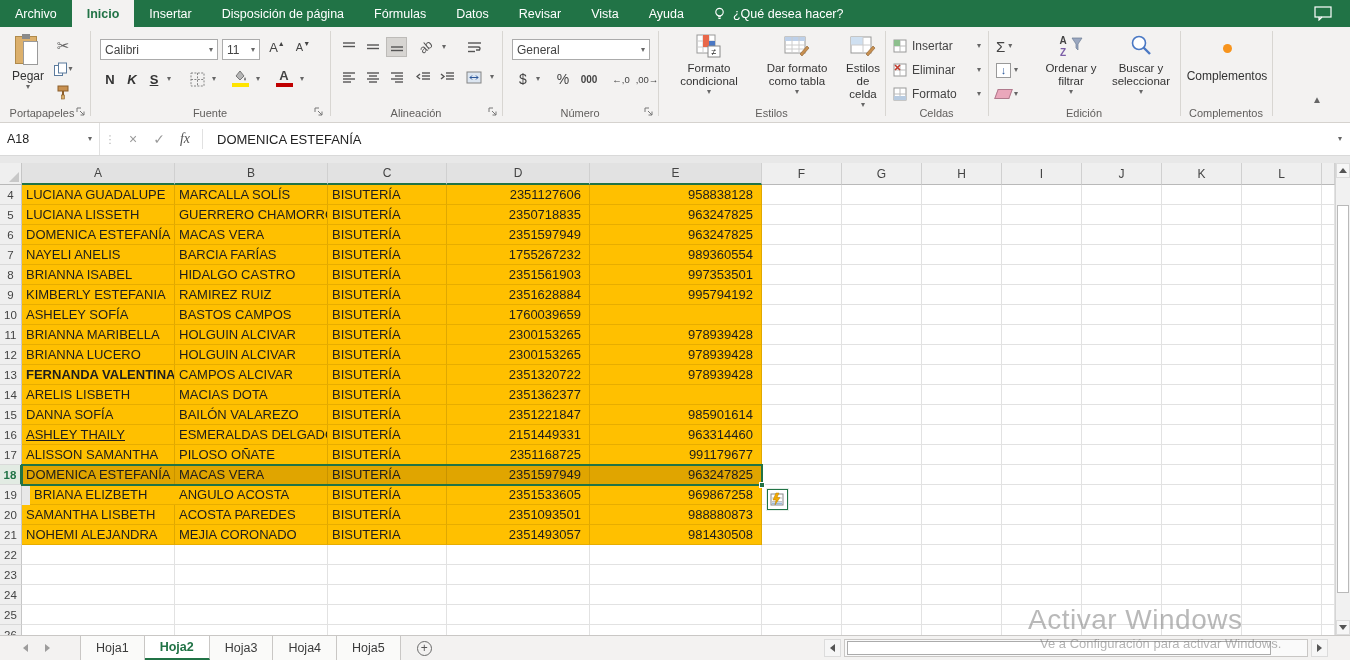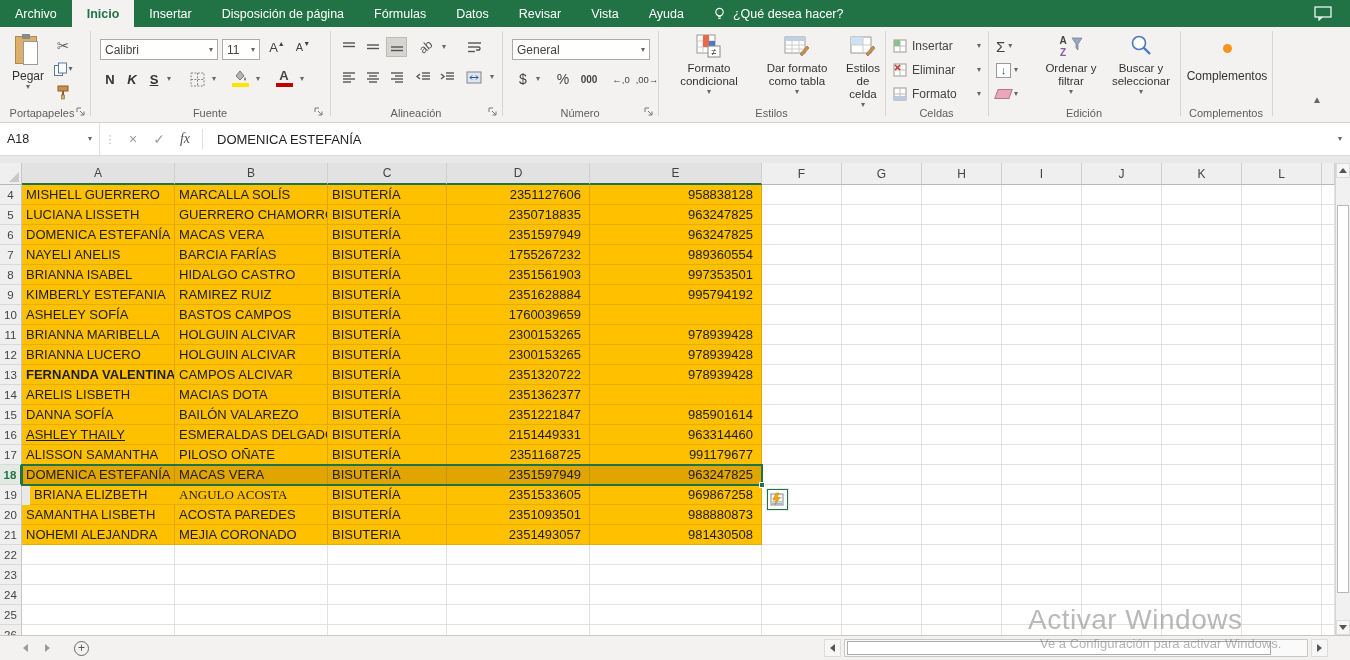--- a/index.html
+++ b/index.html
@@ -461,21 +461,21 @@
     <div class="colhead sel" style="left: 590px; width: 172px;">E</div>
     <div class="colhead" style="left: 762px; width: 80px;">F</div>
     <div class="colhead" style="left: 842px; width: 80px;">G</div>
     <div class="colhead" style="left: 922px; width: 80px;">H</div>
     <div class="colhead" style="left: 1002px; width: 80px;">I</div>
     <div class="colhead" style="left: 1082px; width: 80px;">J</div>
     <div class="colhead" style="left: 1162px; width: 80px;">K</div>
     <div class="colhead" style="left: 1242px; width: 80px;">L</div>
     <div class="colhead" style="left: 1322px; width: 13px;"></div>
     <div class="rowhead" style="top: 29px; height: 20px;">4</div>
-    <div class="cell orange txt" style="left: 22px; top: 29px; width: 153px; height: 20px;">MISHELL GUERRERO</div>
+    <div class="cell orange txt" style="left: 22px; top: 29px; width: 153px; height: 20px;">LUCIANA GUADALUPE</div>
     <div class="cell orange txt" style="left: 175px; top: 29px; width: 153px; height: 20px;">MARCALLA SOLÍS</div>
     <div class="cell orange txt" style="left: 328px; top: 29px; width: 119px; height: 20px;">BISUTERÍA</div>
     <div class="cell orange num" style="left: 447px; top: 29px; width: 143px; height: 20px;">2351127606</div>
     <div class="cell orange num" style="left: 590px; top: 29px; width: 172px; height: 20px;">958838128</div>
     <div class="cell txt" style="left: 762px; top: 29px; width: 80px; height: 20px;"></div>
     <div class="cell txt" style="left: 842px; top: 29px; width: 80px; height: 20px;"></div>
     <div class="cell txt" style="left: 922px; top: 29px; width: 80px; height: 20px;"></div>
     <div class="cell txt" style="left: 1002px; top: 29px; width: 80px; height: 20px;"></div>
     <div class="cell txt" style="left: 1082px; top: 29px; width: 80px; height: 20px;"></div>
     <div class="cell txt" style="left: 1162px; top: 29px; width: 80px; height: 20px;"></div>
@@ -672,21 +672,21 @@
     <div class="cell txt" style="left: 762px; top: 309px; width: 80px; height: 20px;"></div>
     <div class="cell txt" style="left: 842px; top: 309px; width: 80px; height: 20px;"></div>
     <div class="cell txt" style="left: 922px; top: 309px; width: 80px; height: 20px;"></div>
     <div class="cell txt" style="left: 1002px; top: 309px; width: 80px; height: 20px;"></div>
     <div class="cell txt" style="left: 1082px; top: 309px; width: 80px; height: 20px;"></div>
     <div class="cell txt" style="left: 1162px; top: 309px; width: 80px; height: 20px;"></div>
     <div class="cell txt" style="left: 1242px; top: 309px; width: 80px; height: 20px;"></div>
     <div class="cell txt" style="left: 1322px; top: 309px; width: 13px; height: 20px;"></div>
     <div class="rowhead" style="top: 329px; height: 20px;">19</div>
     <div class="cell orange txt" style="left: 22px; top: 329px; width: 153px; height: 20px; margin-left: 8px;">BRIANA ELIZBETH</div>
-    <div class="cell orange txt" style="left: 175px; top: 329px; width: 153px; height: 20px; font-family: Liberation Serif, serif;">ANGULO ACOSTA</div>
+    <div class="cell orange txt" style="left: 175px; top: 329px; width: 153px; height: 20px;">ANGULO ACOSTA</div>
     <div class="cell orange txt" style="left: 328px; top: 329px; width: 119px; height: 20px;">BISUTERÍA</div>
     <div class="cell orange num" style="left: 447px; top: 329px; width: 143px; height: 20px;">2351533605</div>
     <div class="cell orange num" style="left: 590px; top: 329px; width: 172px; height: 20px;">969867258</div>
     <div class="cell txt" style="left: 762px; top: 329px; width: 80px; height: 20px;"></div>
     <div class="cell txt" style="left: 842px; top: 329px; width: 80px; height: 20px;"></div>
     <div class="cell txt" style="left: 922px; top: 329px; width: 80px; height: 20px;"></div>
     <div class="cell txt" style="left: 1002px; top: 329px; width: 80px; height: 20px;"></div>
     <div class="cell txt" style="left: 1082px; top: 329px; width: 80px; height: 20px;"></div>
     <div class="cell txt" style="left: 1162px; top: 329px; width: 80px; height: 20px;"></div>
     <div class="cell txt" style="left: 1242px; top: 329px; width: 80px; height: 20px;"></div>
@@ -812,20 +812,27 @@
     </div>
   </div>
 
 <div id="bottombar">
   <div class="navarr" style="margin-left:14px">
       <span class="tri lf"></span>
     </div>
   <div class="navarr">
       <span class="tri rt"></span>
     </div>
+  <div id="sheettabs">
+      <div class="stab">Hoja1</div>
+      <div class="stab active">Hoja2</div>
+      <div class="stab">Hoja3</div>
+      <div class="stab">Hoja4</div>
+      <div class="stab">Hoja5</div>
+    </div>
   <div id="addsheet">
       <span>+</span>
     </div>
   <div class="sbtn" style="left:824px;top:3px;width:17px;height:18px;position:absolute">
       <span class="tri lf"></span>
     </div>
   <div id="hscroll">
       <div id="hthumb"></div>
     </div>
   <div class="sbtn" style="right:22px;top:3px;width:17px;height:18px;position:absolute">

